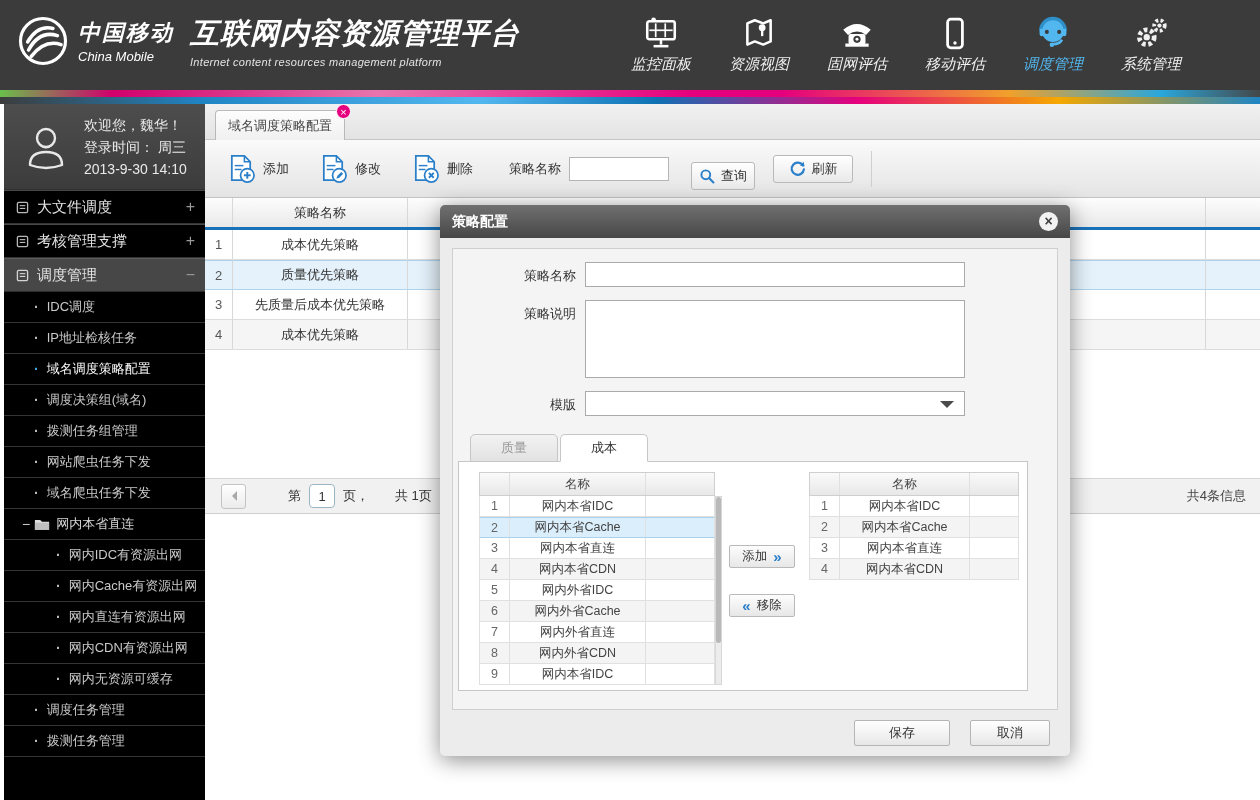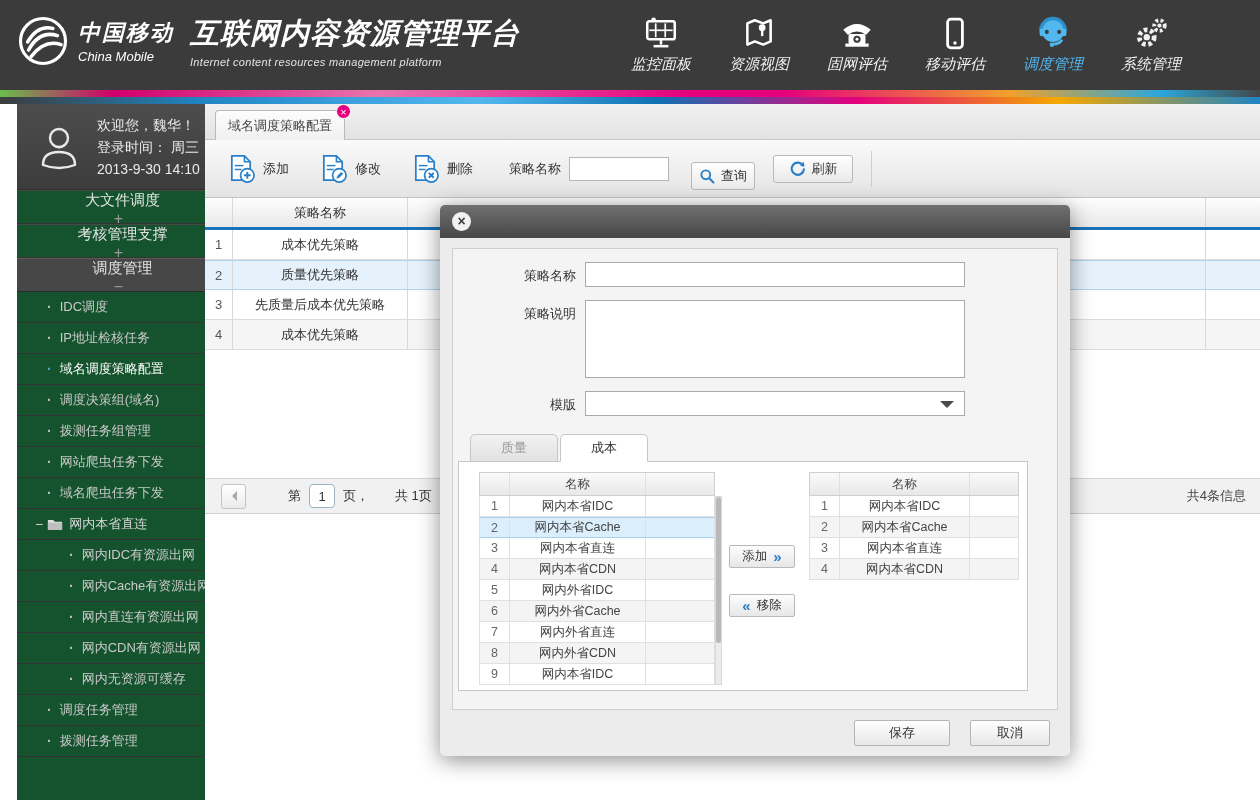--- a/index.html
+++ b/index.html
@@ -22,26 +22,26 @@
   .nav-label { font-size:15px; color:#f0f0f0; margin-top:3px; }
   .nav-item.active .nav-label { color:#53b7ef; }
 
   
   .ribbon { position:absolute; left:0; top:90px; width:1260px; height:14px; overflow:hidden;
     background:linear-gradient(100deg,#6abf4b 0%,#d1006c 9%,#e875ad 30%,#e5007d 55%,#e5007d 62%,#f0a12b 80%,#2aa7dc 92%,#454545 100%); }
   .ribbon::after { content:""; position:absolute; left:0; right:0; top:52%; height:48%;
     background:linear-gradient(90deg,#3c3c3c 0%,#1f85c4 16%,#53b7ef 38%,#0e72b4 52%,#e5007d 68%,#f5a800 84%,#1f85c4 100%); }
 
   
-  .sidebar { position:absolute; left:17px; top:104px; width:205px; height:696px; background:#14532d; }
+  .sidebar { position:absolute; left:4px; top:104px; width:205px; height:696px; background:#000000; }
   .user-panel { height:86px; display:flex; align-items:center; padding-left:16px;
     background:linear-gradient(#4d4d4d,#3c3c3c); border-bottom:1px solid #2f2f2f; }
   .user-text { margin-left:12px; color:#e9e9e9; font-size:14px; line-height:22px; }
   .menu-row { display:flex; align-items:center; border-bottom:1px solid #343434; cursor:pointer; }
-  .sgroup { height:34px; padding:0 14px 0 12px; border-top:1px solid #484848;flex-direction:column; }
+  .sgroup { height:34px; padding:0 14px 0 12px; border-top:1px solid #484848; }
   .sgroup .glabel { font-size:15px; color:#e2e2e2; margin-left:8px; flex:1; }
   .sgroup .toggle { font-size:16px; color:#9a9a9a; }
   .sgroup.active-group { background:#474747; border-top:1px solid #5c5c5c; border-bottom:1px solid #2c2c2c; }
   .sitem { height:31px; padding-left:30px; }
   .sitem .dot { color:#bfbfbf; font-weight:bold; margin-right:8px; font-size:14px; }
   .sitem .ilabel { font-size:13px; color:#c9c9c9; }
   .sitem.active .dot { color:#3fa9e8; }
   .sitem.active .ilabel { color:#ffffff; }
   .sitem.lvl2 { padding-left:52px; }
   .sscene { height:31px; padding-left:18px; }
@@ -476,20 +476,21 @@
     </div>
     <div class="pg-btn pg-next">
         <span class="tri-r"></span>
       </div>
     <span class="pg-info">共4条信息</span>
   </div>
 </div>
 
 <div class="modal">
   <div class="modal-title">
+    <span class="mt">策略配置</span>
     <span class="m-close">×</span>
   </div>
   <div class="modal-body">
     <div class="m-panel">
       <div class="frow">
         <div class="flabel">策略名称</div>
         <input class="finput" type="text" style="">
       </div>
       <div class="frow">
         <div class="flabel">策略说明</div>

